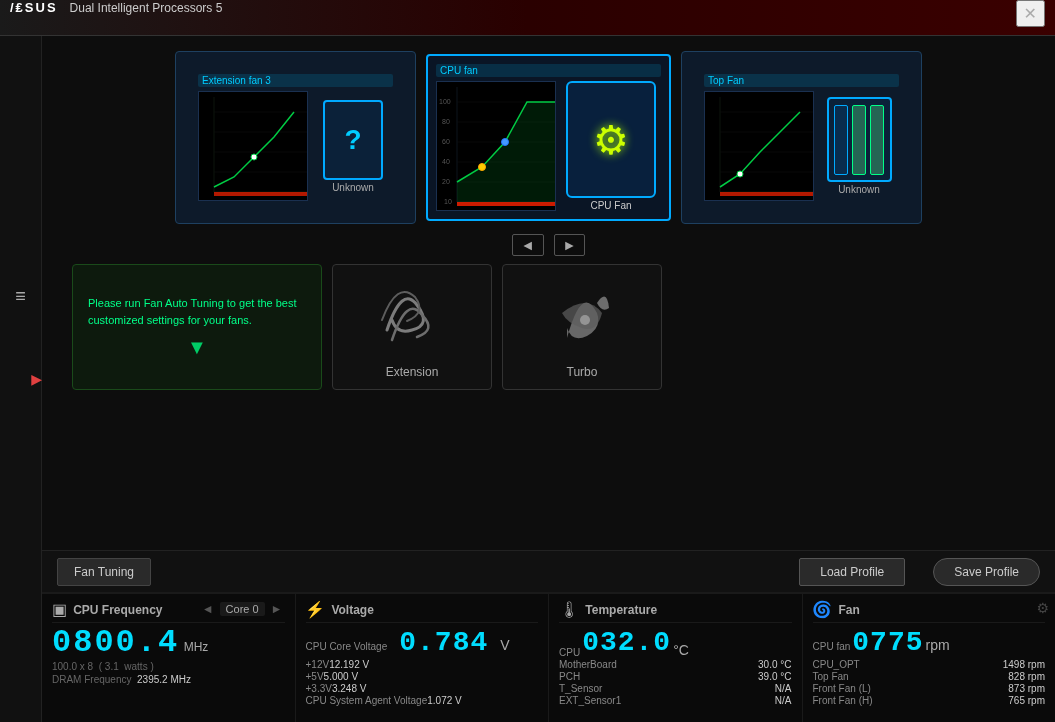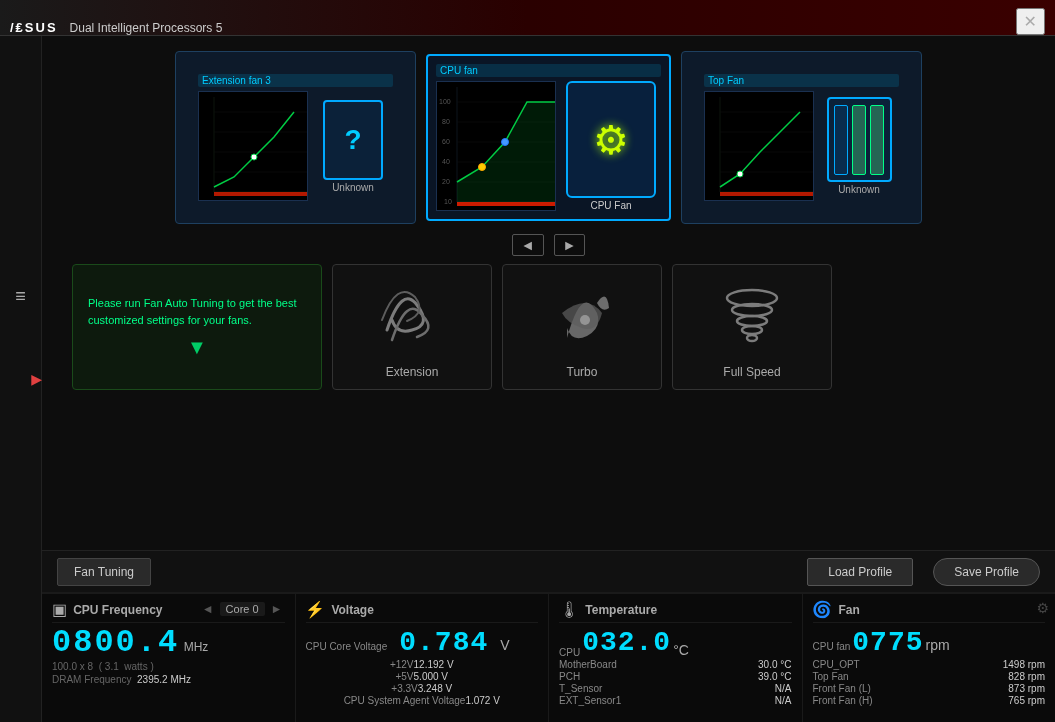--- a/index.html
+++ b/index.html
@@ -11,21 +11,21 @@
       overflow: hidden;
       color: #fff;
     }
 
     
     #titlebar {
       width: 100%;
       height: 36px;
       background: linear-gradient(to right, #1a1a1a, #2a0000, #3a0000);
       display: flex;
-      align-items: flex-end;
+      align-items: flex-start;
       padding: 0 10px;
       border-bottom: 1px solid #333;
     }
     #titlebar .logo {
       display: flex;
       align-items: center;
       gap: 8px;
     }
     #titlebar .logo .asus-text {
       color: #fff;
@@ -244,21 +244,21 @@
     }
 
     
     #bottom-bar {
       height: 42px;
       background: #111;
       border-top: 1px solid #222;
       display: flex;
       align-items: center;
       padding: 0 15px;
-      gap: 20px;
+      gap: 28px;
     }
     #bottom-bar .fan-tuning-btn {
       background: #2a2a2a;
       border: 1px solid #444;
       color: #ccc;
       padding: 6px 16px;
       font-size: 12px;
       cursor: pointer;
       border-radius: 2px;
     }
@@ -358,21 +358,21 @@
       font-weight: bold;
       font-family: 'Courier New', monospace;
       letter-spacing: 1px;
     }
     .volt-unit {
       color: #aaa;
       font-size: 14px;
     }
     .volt-row {
       display: flex;
-      justify-content: center;
+      justify-content: flex-start;
       font-size: 10px;
       color: #888;
       margin-top: 1px;
     }
     .volt-row .vval {
       color: #ccc;
     }
 
     
     .temp-big {
@@ -653,33 +653,20 @@
 
               <path d="M20,60 Q35,5 50,35 Q55,50 40,58 Q25,65 20,50" fill="#888" opacity="0.8"></path>
               <path d="M15,35 Q40,15 55,35 Q50,55 35,50 Q20,45 15,35" fill="#666" opacity="0.7"></path>
               <circle cx="38" cy="42" r="5" fill="#aaa" opacity="0.9"></circle>
 
               <path d="M50,25 Q60,10 62,30 Q55,35 50,25" fill="#777"></path>
             </svg>
           </div>
           <div class="mode-label">Turbo</div>
         </div>
-        <div class="mode-btn">
-          <div class="mode-icon">
-            <svg width="70" height="70" viewBox="0 0 70 70">
-
-              <ellipse cx="35" cy="20" rx="25" ry="8" fill="none" stroke="#888" stroke-width="2.5"></ellipse>
-              <ellipse cx="35" cy="32" rx="20" ry="6" fill="none" stroke="#888" stroke-width="2.5"></ellipse>
-              <ellipse cx="35" cy="43" rx="15" ry="5" fill="none" stroke="#888" stroke-width="2.5"></ellipse>
-              <ellipse cx="35" cy="52" rx="10" ry="4" fill="none" stroke="#888" stroke-width="2.5"></ellipse>
-              <ellipse cx="35" cy="60" rx="5" ry="3" fill="none" stroke="#888" stroke-width="2.5"></ellipse>
-            </svg>
-          </div>
-          <div class="mode-label">Full Speed</div>
-        </div>
       </div>
     </div>
 
     <div id="bottom-bar">
       <button class="fan-tuning-btn">Fan Tuning</button>
       <div class="spacer"></div>
       <button class="profile-btn">Load Profile</button>
       <button class="profile-btn" style="background:#2a2a2a;border-color:#555;border-radius:14px;">Save Profile</button>
     </div>
 

